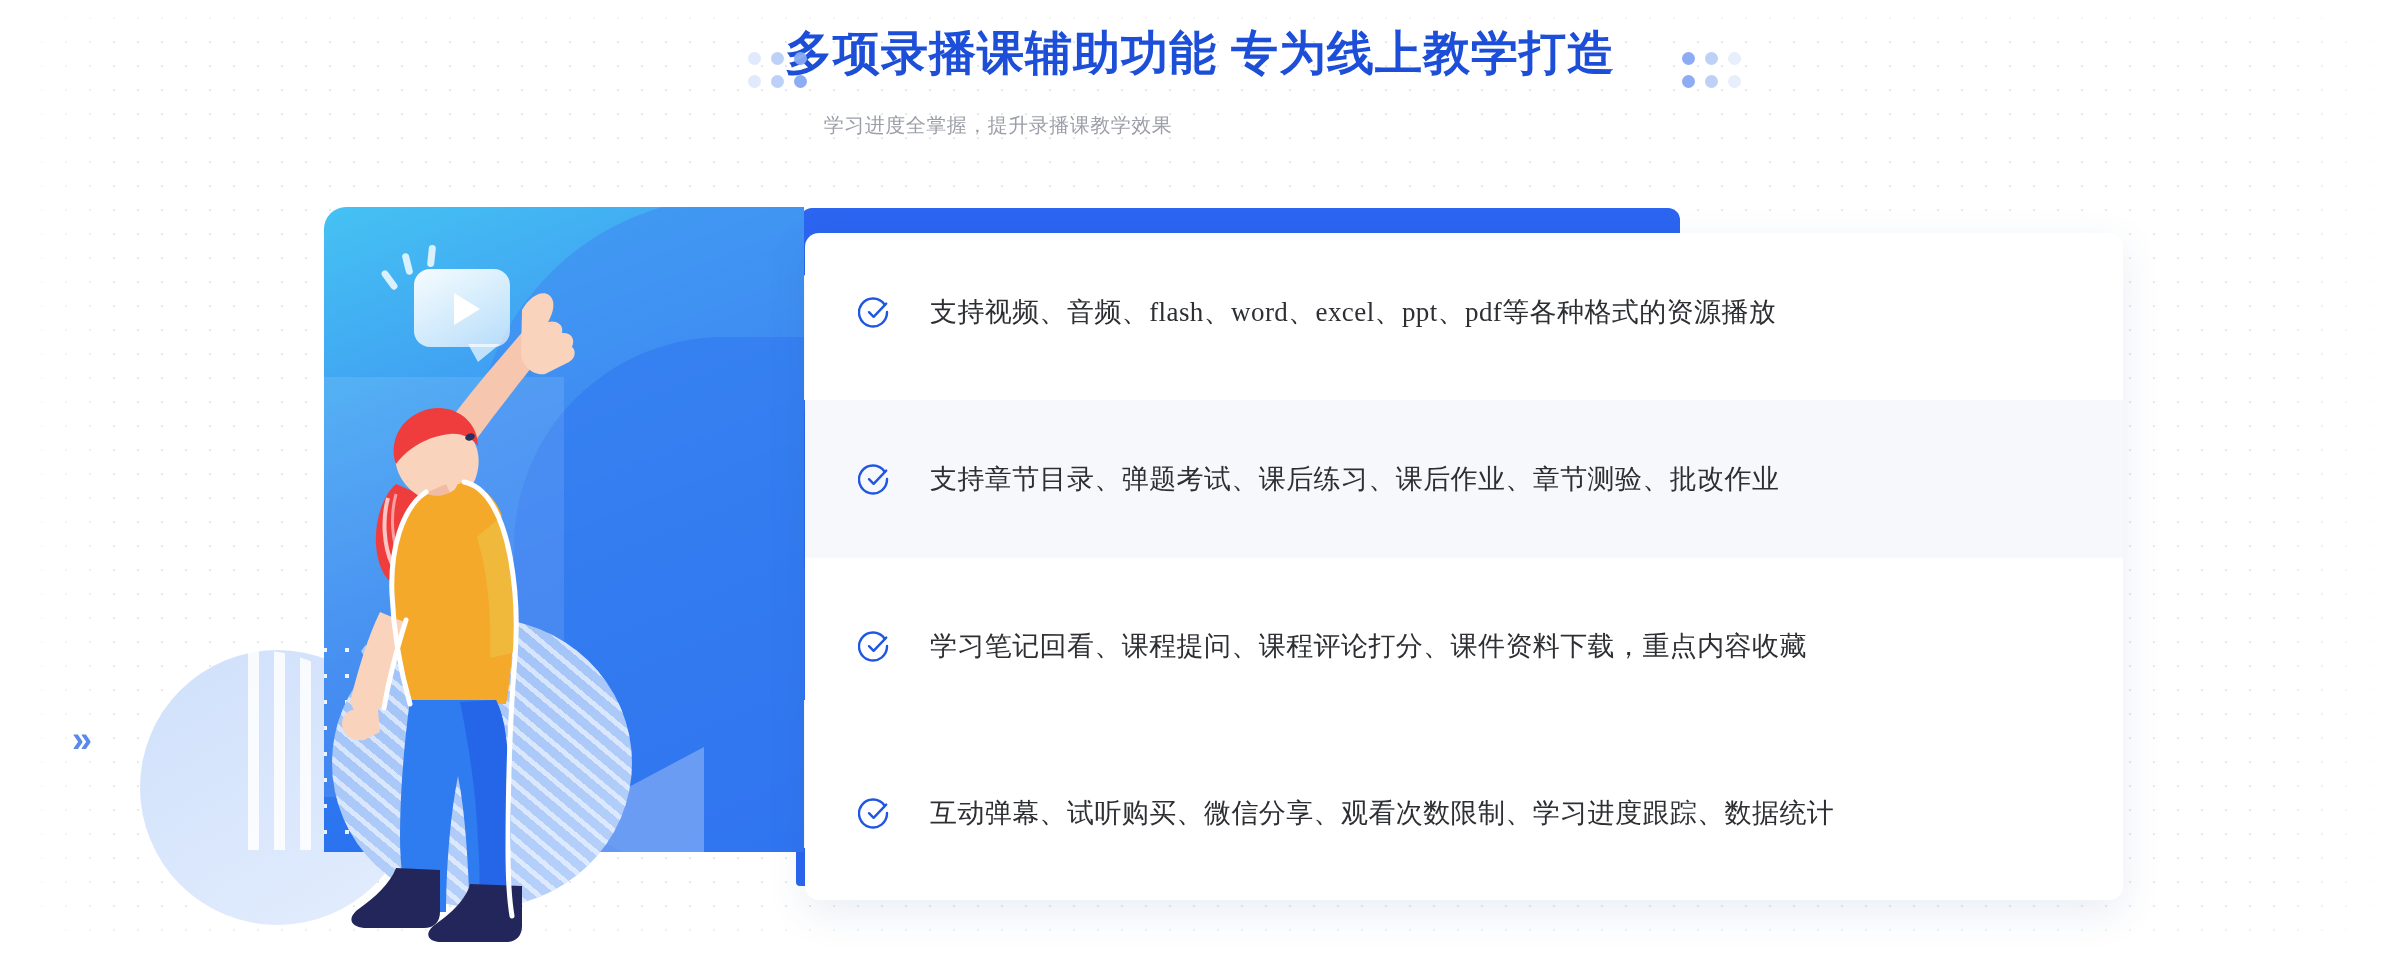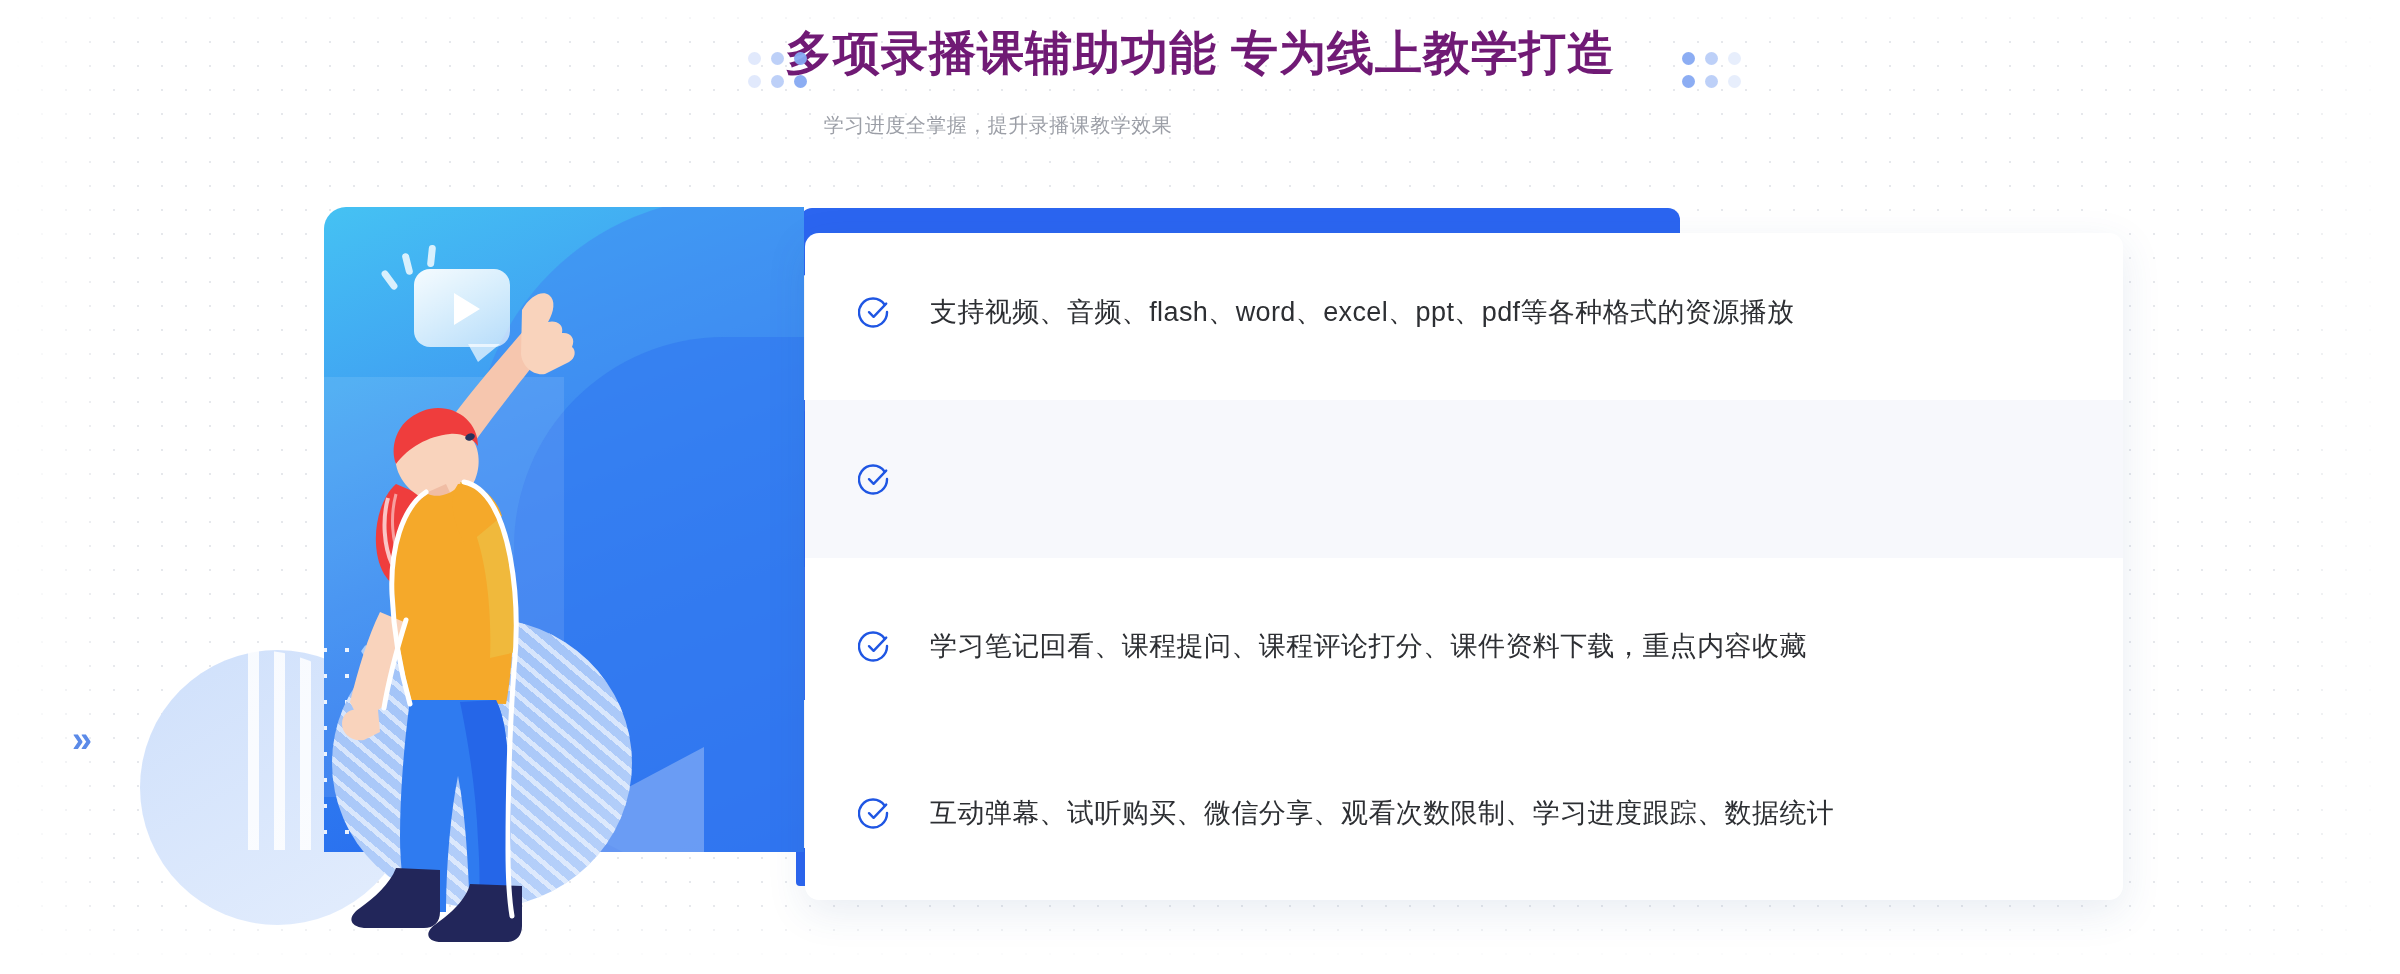--- a/index.html
+++ b/index.html
@@ -33,21 +33,21 @@
   }
   .dot-fade-b{
     position:absolute;left:0;bottom:0;width:2400px;height:70px;
     background:linear-gradient(to top,#fff 15%,rgba(255,255,255,0));
   }
 
   
   .header{ position:absolute; left:0; top:0; width:2400px; text-align:center; }
   .title{
     position:absolute; left:0; top:22px; width:2400px;
-    font-size:47px; font-weight:bold; color:#701a75; letter-spacing:1px;
+    font-size:47px; font-weight:bold; color:#1d4ed8; letter-spacing:1px;
     white-space:nowrap;
   }
   .subtitle{
     position:absolute; left:0; top:112px; width:1996px;
     font-size:20px; color:#9b9ea6; letter-spacing:.5px;
   }
 
   
   .dot-cluster{ position:absolute; display:grid; grid-template-columns:repeat(3,16px); grid-template-rows:repeat(2,16px); gap:7px; }
   .dot-cluster i{ display:block; width:13px; height:13px; border-radius:50%; background:#86a9f2; }
@@ -162,21 +162,21 @@
 
   
   .card{
     position:absolute; left:805px; top:233px; width:1318px; height:667px;
     background:#ffffff; border-radius:14px;
     box-shadow:0 12px 40px rgba(41,74,140,.10);
     overflow:hidden;
   }
   .row{
     position:absolute; left:0; width:1318px; height:158px;
-    display:flex; align-items:center; padding-left:53px;
+    display:flex; align-items:center; padding-left:53px;font-family:Liberation Serif, serif;
   }
   .row.r1{ top:0; }
   .row.r2{ top:167px; background:#f7f8fc; }
   .row.r3{ top:334px; }
   .row.r4{ top:501px; }
   .check{ width:34px; height:34px; flex:0 0 34px; margin-right:38px; }
   .row-text{ font-size:27px; color:#2d2f33; letter-spacing:.4px; white-space:nowrap; }
 </style>
 </head>
 <body>
@@ -296,20 +296,21 @@
       <path d="M11 17.2 L15.6 21.8 L28.2 8.6" fill="none" stroke="#1f56e3" stroke-width="2.4" stroke-linecap="round" stroke-linejoin="round"></path>
     </svg>
     <span class="row-text">支持视频、音频、flash、word、excel、ppt、pdf等各种格式的资源播放</span>
   </div>
 
   <div class="row r2">
     <svg class="check" viewBox="0 0 34 34">
       <path d="M26.5 9.5 A14 14 0 1 0 29 17" fill="none" stroke="#1f56e3" stroke-width="2.4" stroke-linecap="round"></path>
       <path d="M11 17.2 L15.6 21.8 L28.2 8.6" fill="none" stroke="#1f56e3" stroke-width="2.4" stroke-linecap="round" stroke-linejoin="round"></path>
     </svg>
+    <span class="row-text">支持章节目录、弹题考试、课后练习、课后作业、章节测验、批改作业</span>
   </div>
 
   <div class="row r4">
     <svg class="check" viewBox="0 0 34 34">
       <path d="M26.5 9.5 A14 14 0 1 0 29 17" fill="none" stroke="#1f56e3" stroke-width="2.4" stroke-linecap="round"></path>
       <path d="M11 17.2 L15.6 21.8 L28.2 8.6" fill="none" stroke="#1f56e3" stroke-width="2.4" stroke-linecap="round" stroke-linejoin="round"></path>
     </svg>
     <span class="row-text">互动弹幕、试听购买、微信分享、观看次数限制、学习进度跟踪、数据统计</span>
   </div>
 

